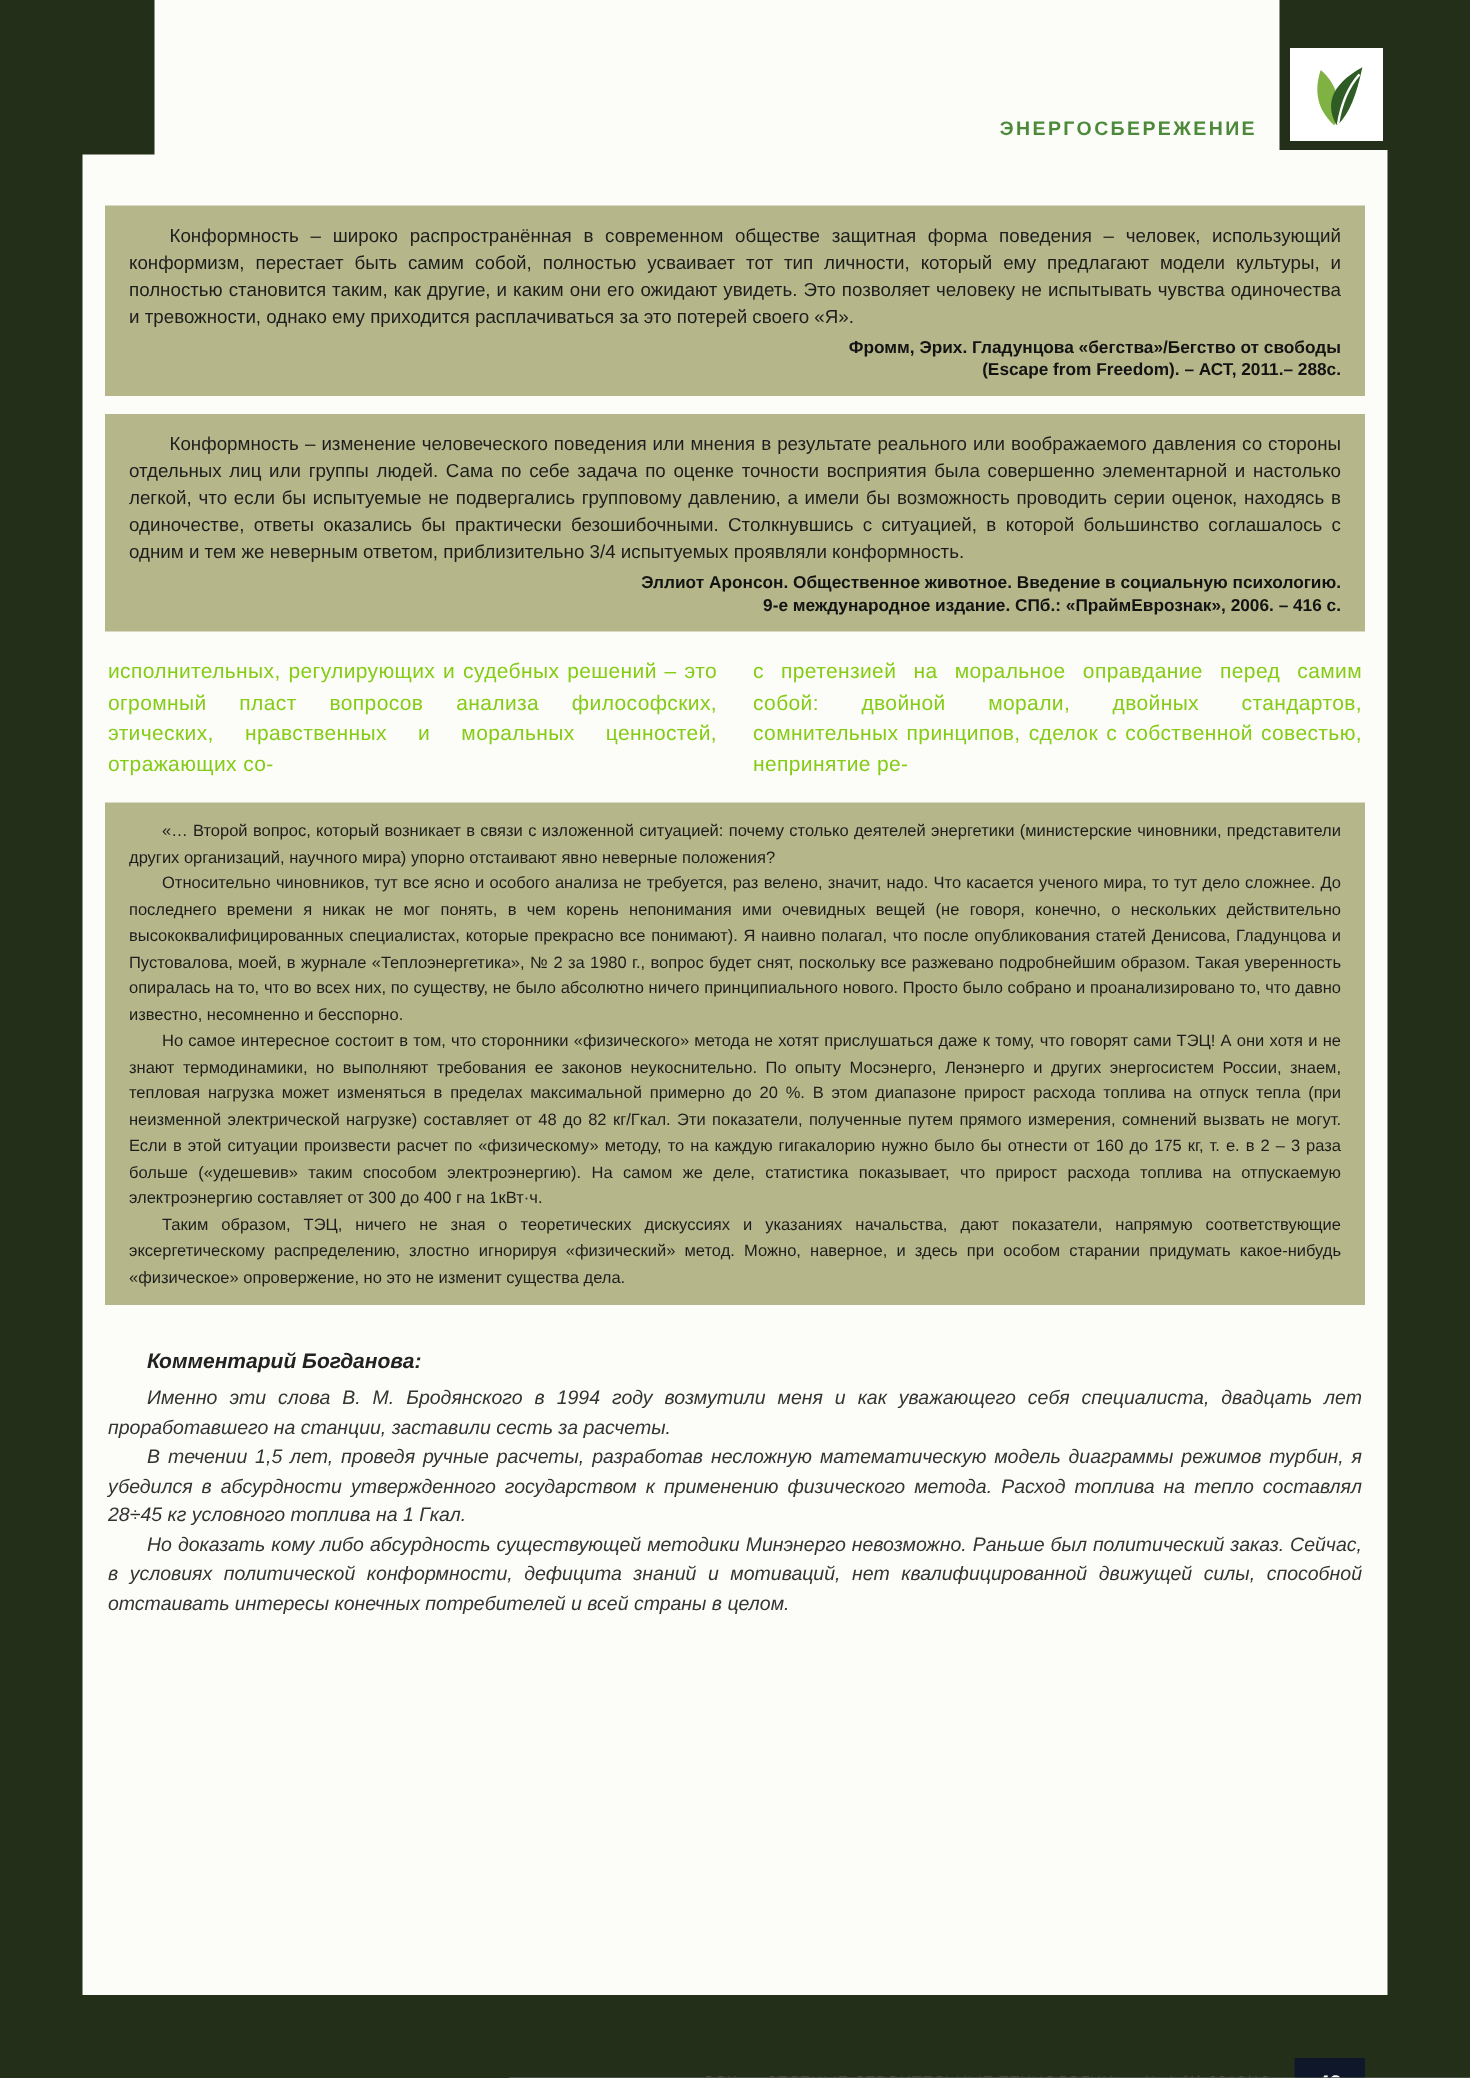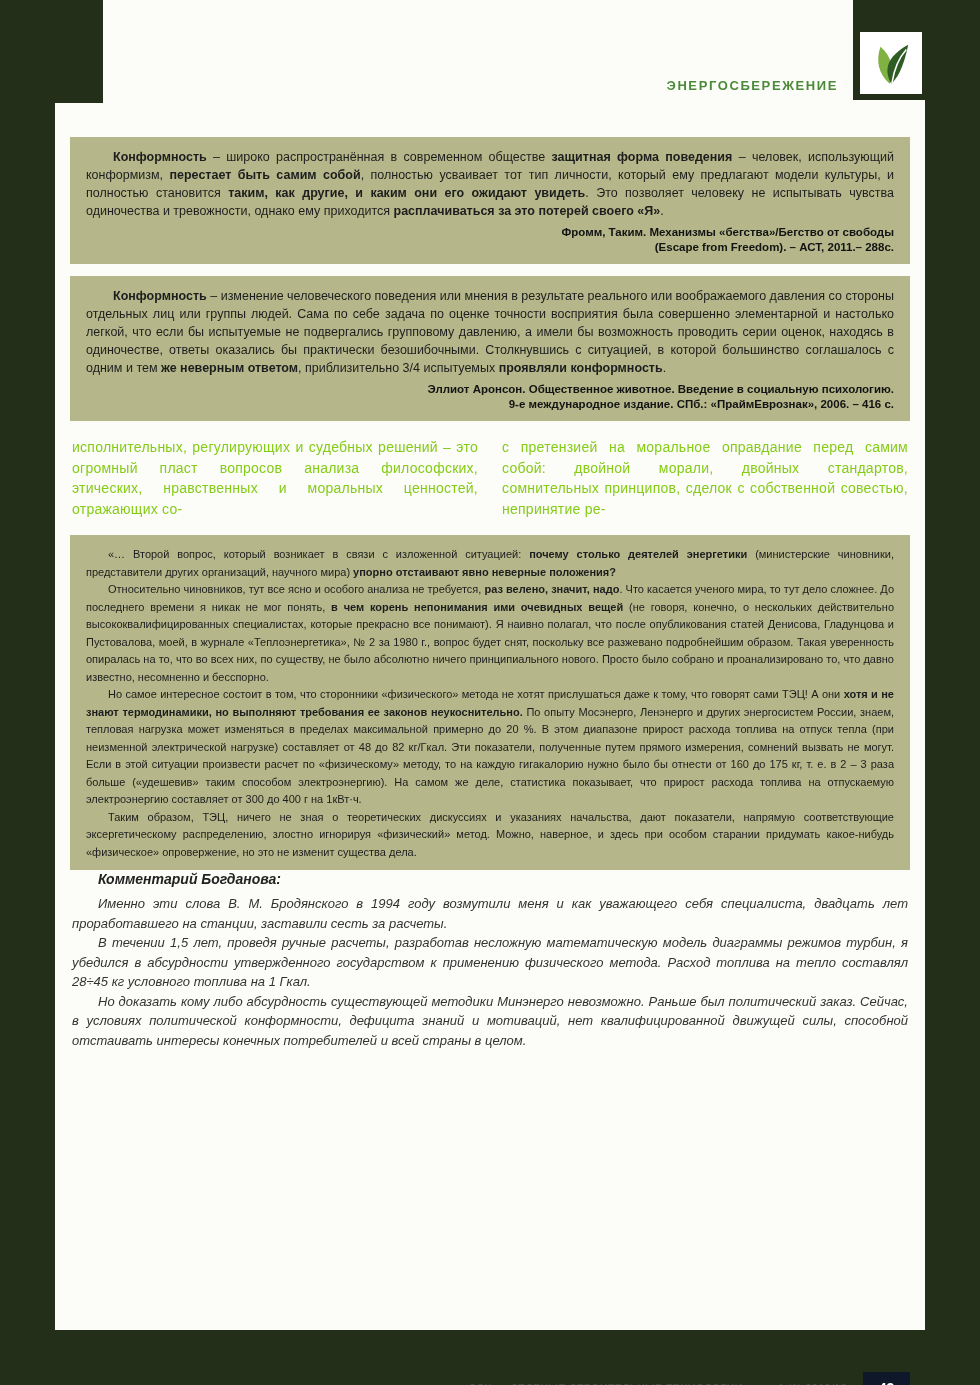--- a/index.html
+++ b/index.html
@@ -24,29 +24,29 @@
 
   .cols { display:flex; gap:24px; margin:16px 2px 0 2px; }
   .col { flex:1; min-width:0; }
   .col p { font-size:14px; line-height:20.5px; text-align:justify; color:#84cc16; letter-spacing:0.25px; }
   .col p + p { text-indent:18px; }
 
   .letter { margin-top:16px; background:#b5b78a; padding:11px 16px 9px; }
   .lp { font-size:11px; line-height:17.5px; text-align:justify; text-indent:22px; color:#1d1d1d; }
   .letter .box-attr { margin-top:4px; }
 
-  .commentary { margin-top:1px; padding:0 2px; }
+  .commentary { margin-top:29px; padding:0 2px; }
   .commentary-heading { font-size:14px; font-weight:bold; font-style:italic; color:#222; padding-left:26px; margin-bottom:7px; }
   .cp { font-size:13px; font-style:italic; line-height:19.5px; text-align:justify; text-indent:26px; color:#333; }
 
   .footer { position:absolute; left:70px; top:1372px; width:840px; display:flex; justify-content:flex-end; align-items:center; }
   .footer-text { font-size:10.5px; color:#4f4f4f; letter-spacing:0.5px; margin-right:16px; }
   .page-num { width:47px; height:32px; background:#0f172a; color:#ffffff; font-weight:bold; font-size:14px; display:flex; align-items:center; justify-content:center; }
 
-  b { font-weight:bold; }
+  b { font-weight:normal; }
 </style>
 </head>
 <body>
 
 <div class="page">
 
   <div class="white-area"></div>
   <div class="corner-tl"></div>
 
   <div class="corner-tr">
@@ -61,21 +61,21 @@
 
   <div class="section-title">ЭНЕРГОСБЕРЕЖЕНИЕ</div>
 
   <div class="main">
 
     <div class="box box1">
       <div>
           <p class="bp"><b>Конформность</b> – широко распространённая в современном обществе <b>защитная форма поведения</b> – человек, использующий конформизм, <b>перестает быть самим собой</b>, полностью усваивает тот тип личности, который ему предлагают модели культуры, и полностью становится <b>таким, как другие, и каким они его ожидают увидеть</b>. Это позволяет человеку не испытывать чувства одиночества и тревожности, однако ему приходится <b>расплачиваться за это потерей своего «Я»</b>.</p>
         </div>
       <div class="box-attr">
-          <p class="attr-line">Фромм, Таким. Механизмы «бегства»/Бегство от свободы</p>
+          <p class="attr-line">Фромм, Эрих. Гладунцова «бегства»/Бегство от свободы</p>
           <p class="attr-line">(Escape from Freedom). – АСТ, 2011.– 288с.</p>
         </div>
     </div>
 
     <div class="box box2">
       <div>
           <p class="bp"><b>Конформность</b> – изменение человеческого поведения или мнения в результате реального или воображаемого давления со стороны отдельных лиц или группы людей. Сама по себе задача по оценке точности восприятия была совершенно элементарной и настолько легкой, что если бы испытуемые не подвергались групповому давлению, а имели бы возможность проводить серии оценок, находясь в одиночестве, ответы оказались бы практически безошибочными. Столкнувшись с ситуацией, в которой большинство соглашалось с одним и тем <b>же неверным ответом</b>, приблизительно 3/4 испытуемых <b>проявляли конформность</b>.</p>
         </div>
       <div class="box-attr">
           <p class="attr-line">Эллиот Аронсон. Общественное животное. Введение в социальную психологию.</p>

